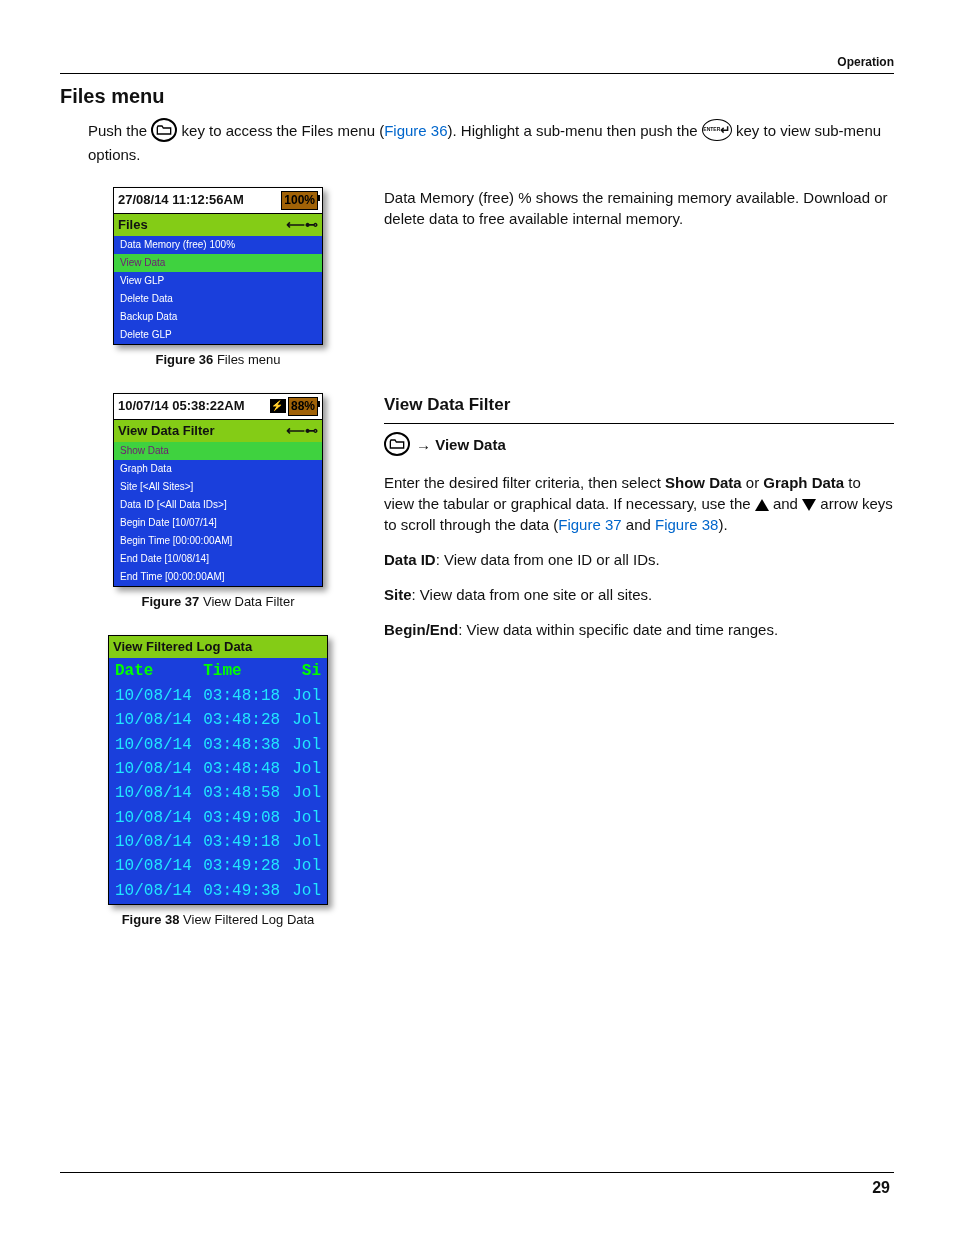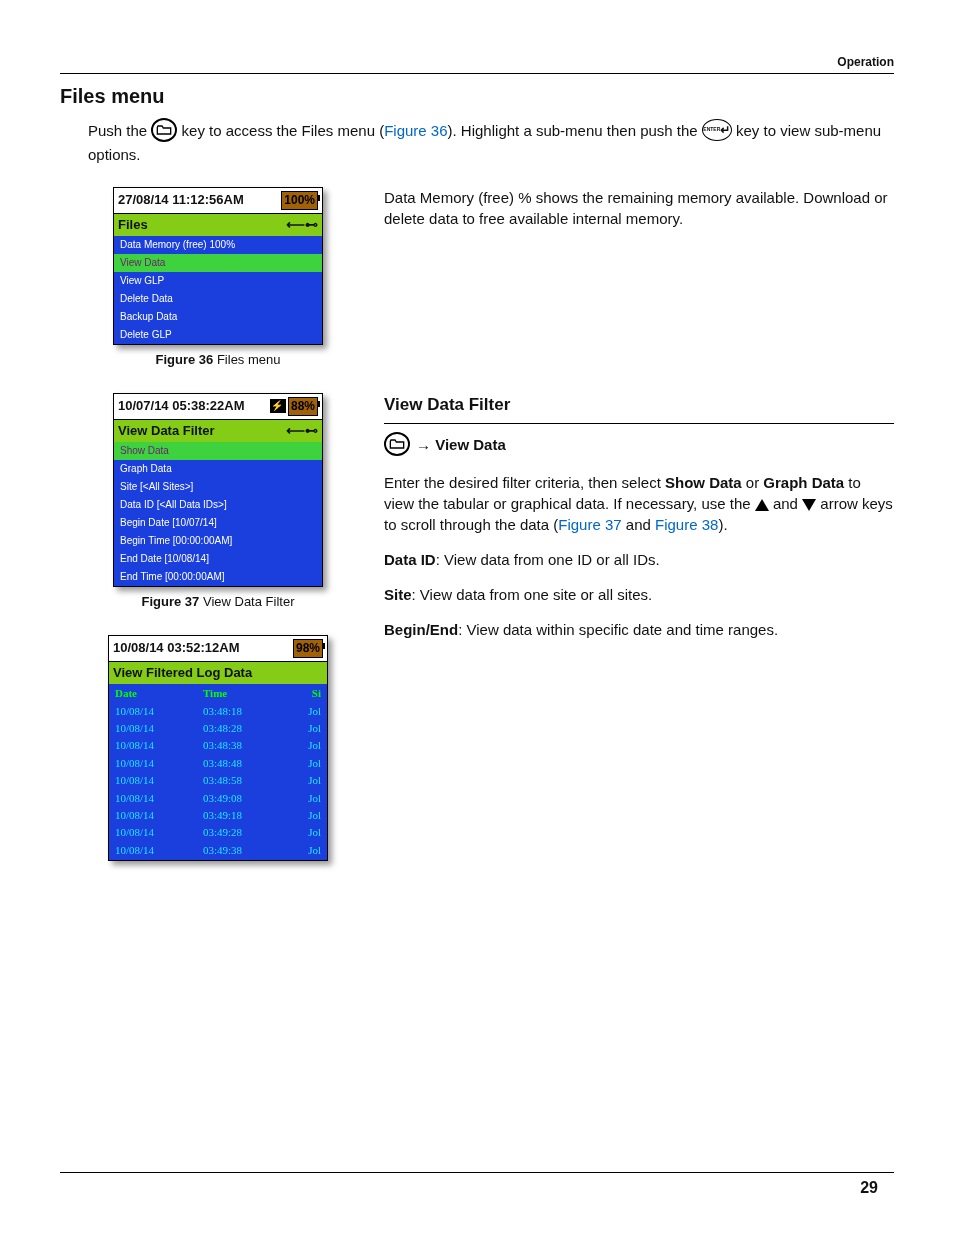--- a/index.html
+++ b/index.html
@@ -45,42 +45,42 @@
     display:flex; justify-content:space-between; align-items:center;
     background:#84cc16; padding:2px 4px; font-weight:700;
   }
   .usb-icon { font-size:13px; }
   .menu-list { background:#1a3fdc; }
   .menu-item { color:#fff; padding:2px 6px; font-size:10px; }
   .menu-item.highlight { background:#3fd23f; color:#701a75; font-weight:400; }
   .fig-caption { text-align:center; font-size:13px; margin: 6px 0 24px 0; }
   .fig-caption strong { font-weight:700; }
   .log-table {
-    background:#1a3fdc; color:#21e6ff; font-family: Liberation Serif, serif;
-    font-size:11px; width:100%;
+    background:#1a3fdc; color:#21e6ff; font-family: Liberation Mono, monospace;
+    font-size:16px; width:100%;
   }
   .log-header { color:#00ff00; font-weight:700; }
   .log-table td { padding:0 4px; white-space:nowrap; }
   .folder-key {
     display:inline-flex; align-items:center; justify-content:center;
     width:26px; height:24px; border:2px solid #000; border-radius:50% / 50%;
     vertical-align:middle; position:relative; top:-2px;
   }
   .folder-key svg { width:16px; height:12px; }
   .enter-key {
     display:inline-flex; align-items:center; justify-content:center;
     width:30px; height:22px; border:1.5px solid #000; border-radius:50% / 50%;
     vertical-align:middle; font-size:6px; font-weight:700; position:relative; top:-2px;
   }
   .enter-key .arrow { font-size:12px; line-height:0; }
   .tri-up, .tri-down { display:inline-block; width:0; height:0; vertical-align:middle; }
   .tri-up { border-left:7px solid transparent; border-right:7px solid transparent; border-bottom:12px solid #000; }
   .tri-down { border-left:7px solid transparent; border-right:7px solid transparent; border-top:12px solid #000; }
   .nav-line { display:flex; align-items:flex-start; gap:6px; margin-bottom:14px; }
-  .page-num { position:absolute; bottom:36px; right:76px; font-weight:700; font-size:16px;text-align:center; }
+  .page-num { position:absolute; bottom:36px; right:64px; font-weight:700; font-size:16px;text-align:center; }
   hr.footer { position:absolute; bottom:62px; left:60px; right:60px; border:none; border-top:1px solid #000; }
 </style>
 </head>
 <body>
 
 <div class="header-section">Operation</div>
 <hr class="rule">
 
 <h1 class="section">Files menu</h1>
 
@@ -149,26 +149,20 @@
         <div class="menu-item">Begin Time [00:00:00AM]</div>
         <div class="menu-item">End Date [10/08/14]</div>
         <div class="menu-item">End Time [00:00:00AM]</div>
       </div>
     </div>
     <div class="fig-caption">
       <strong>Figure 37</strong><span>  View Data Filter</span>
     </div>
 
     <div class="screen" style="width:220px;">
-      <div class="status-row">
-        <span>10/08/14  03:52:12AM</span>
-        <span class="batt">
-            <span class="batt-box">98%</span>
-          </span>
-      </div>
       <div class="title-row">
         <span>View Filtered Log Data</span>
       </div>
       <table class="log-table">
         <tbody>
             <tr class="log-header">
           <td>Date</td>
           <td>Time</td>
           <td style="text-align:right;">Si</td>
         </tr>
@@ -213,20 +207,23 @@
               <td style="text-align:right;">Jol</td>
             </tr>
         <tr>
               <td>10/08/14</td>
               <td>03:49:38</td>
               <td style="text-align:right;">Jol</td>
             </tr>
       </tbody>
         </table>
     </div>
+    <div class="fig-caption" style="margin-bottom:4px;">
+      <strong>Figure 38</strong><span>  View Filtered Log Data</span>
+    </div>
 
   </div>
 
   <div class="right-col">
     <p class="para">Data Memory (free) % shows the remaining memory available. Download or delete data to free available internal memory.</p>
 
     <div style="height:150px;"></div>
 
     <h2 class="subsection">View Data Filter</h2>
     <hr class="rule" style="margin-bottom:10px;">

